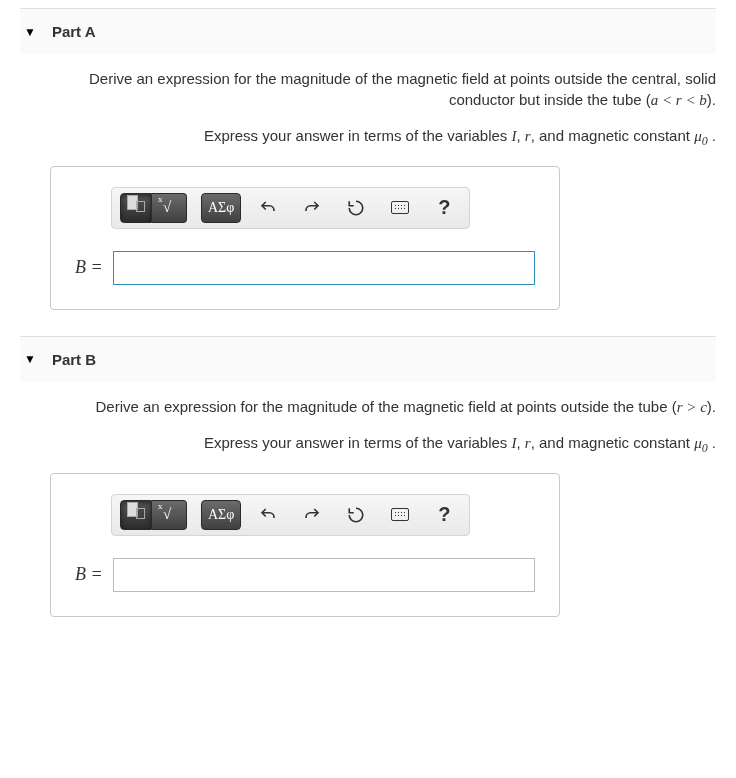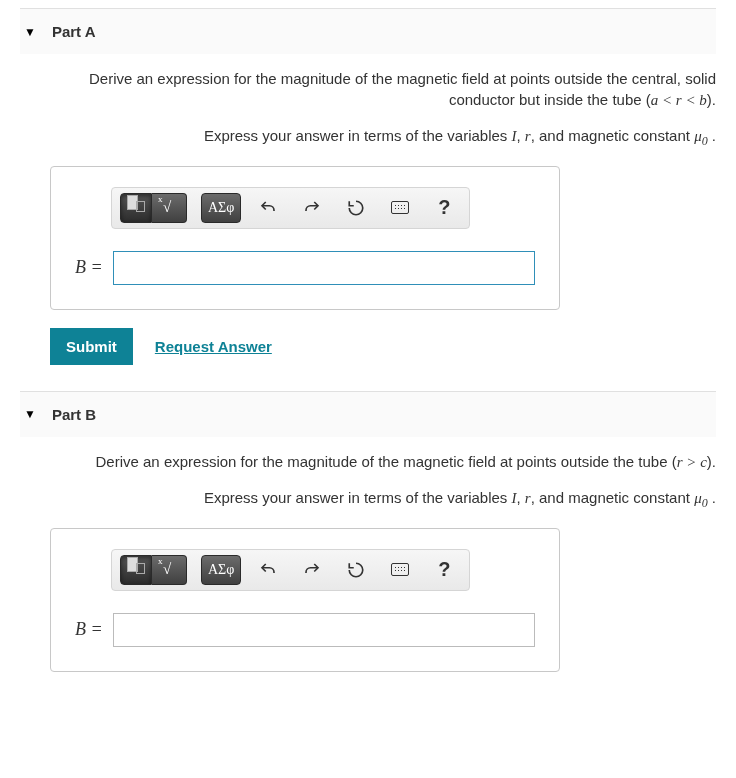--- a/index.html
+++ b/index.html
@@ -214,24 +214,20 @@
     <button class="tb-flat" style="font-size:20px;font-weight:bold;">
               <span>?</span>
             </button>
   </div>
         <div class="answer-row">
           <span class="answer-label">B =</span>
           <input type="text" class="answer-input " value="" style="">
         </div>
       </div>
 
-      <div class="actions">
-        <button class="submit-btn">Submit</button>
-        <a class="request-link">Request Answer</a>
-      </div>
     </div>
   </div>
     <div class="part">
     <div class="part-header">
       <span class="caret">▼</span>
       <span class="part-title">Part B</span>
     </div>
     <div class="part-body">
       <div class="prompt">
         <span>Derive an expression for the magnitude of the magnetic field at points outside the tube (</span><span class="math-i">r &gt; c</span><span>).</span>

